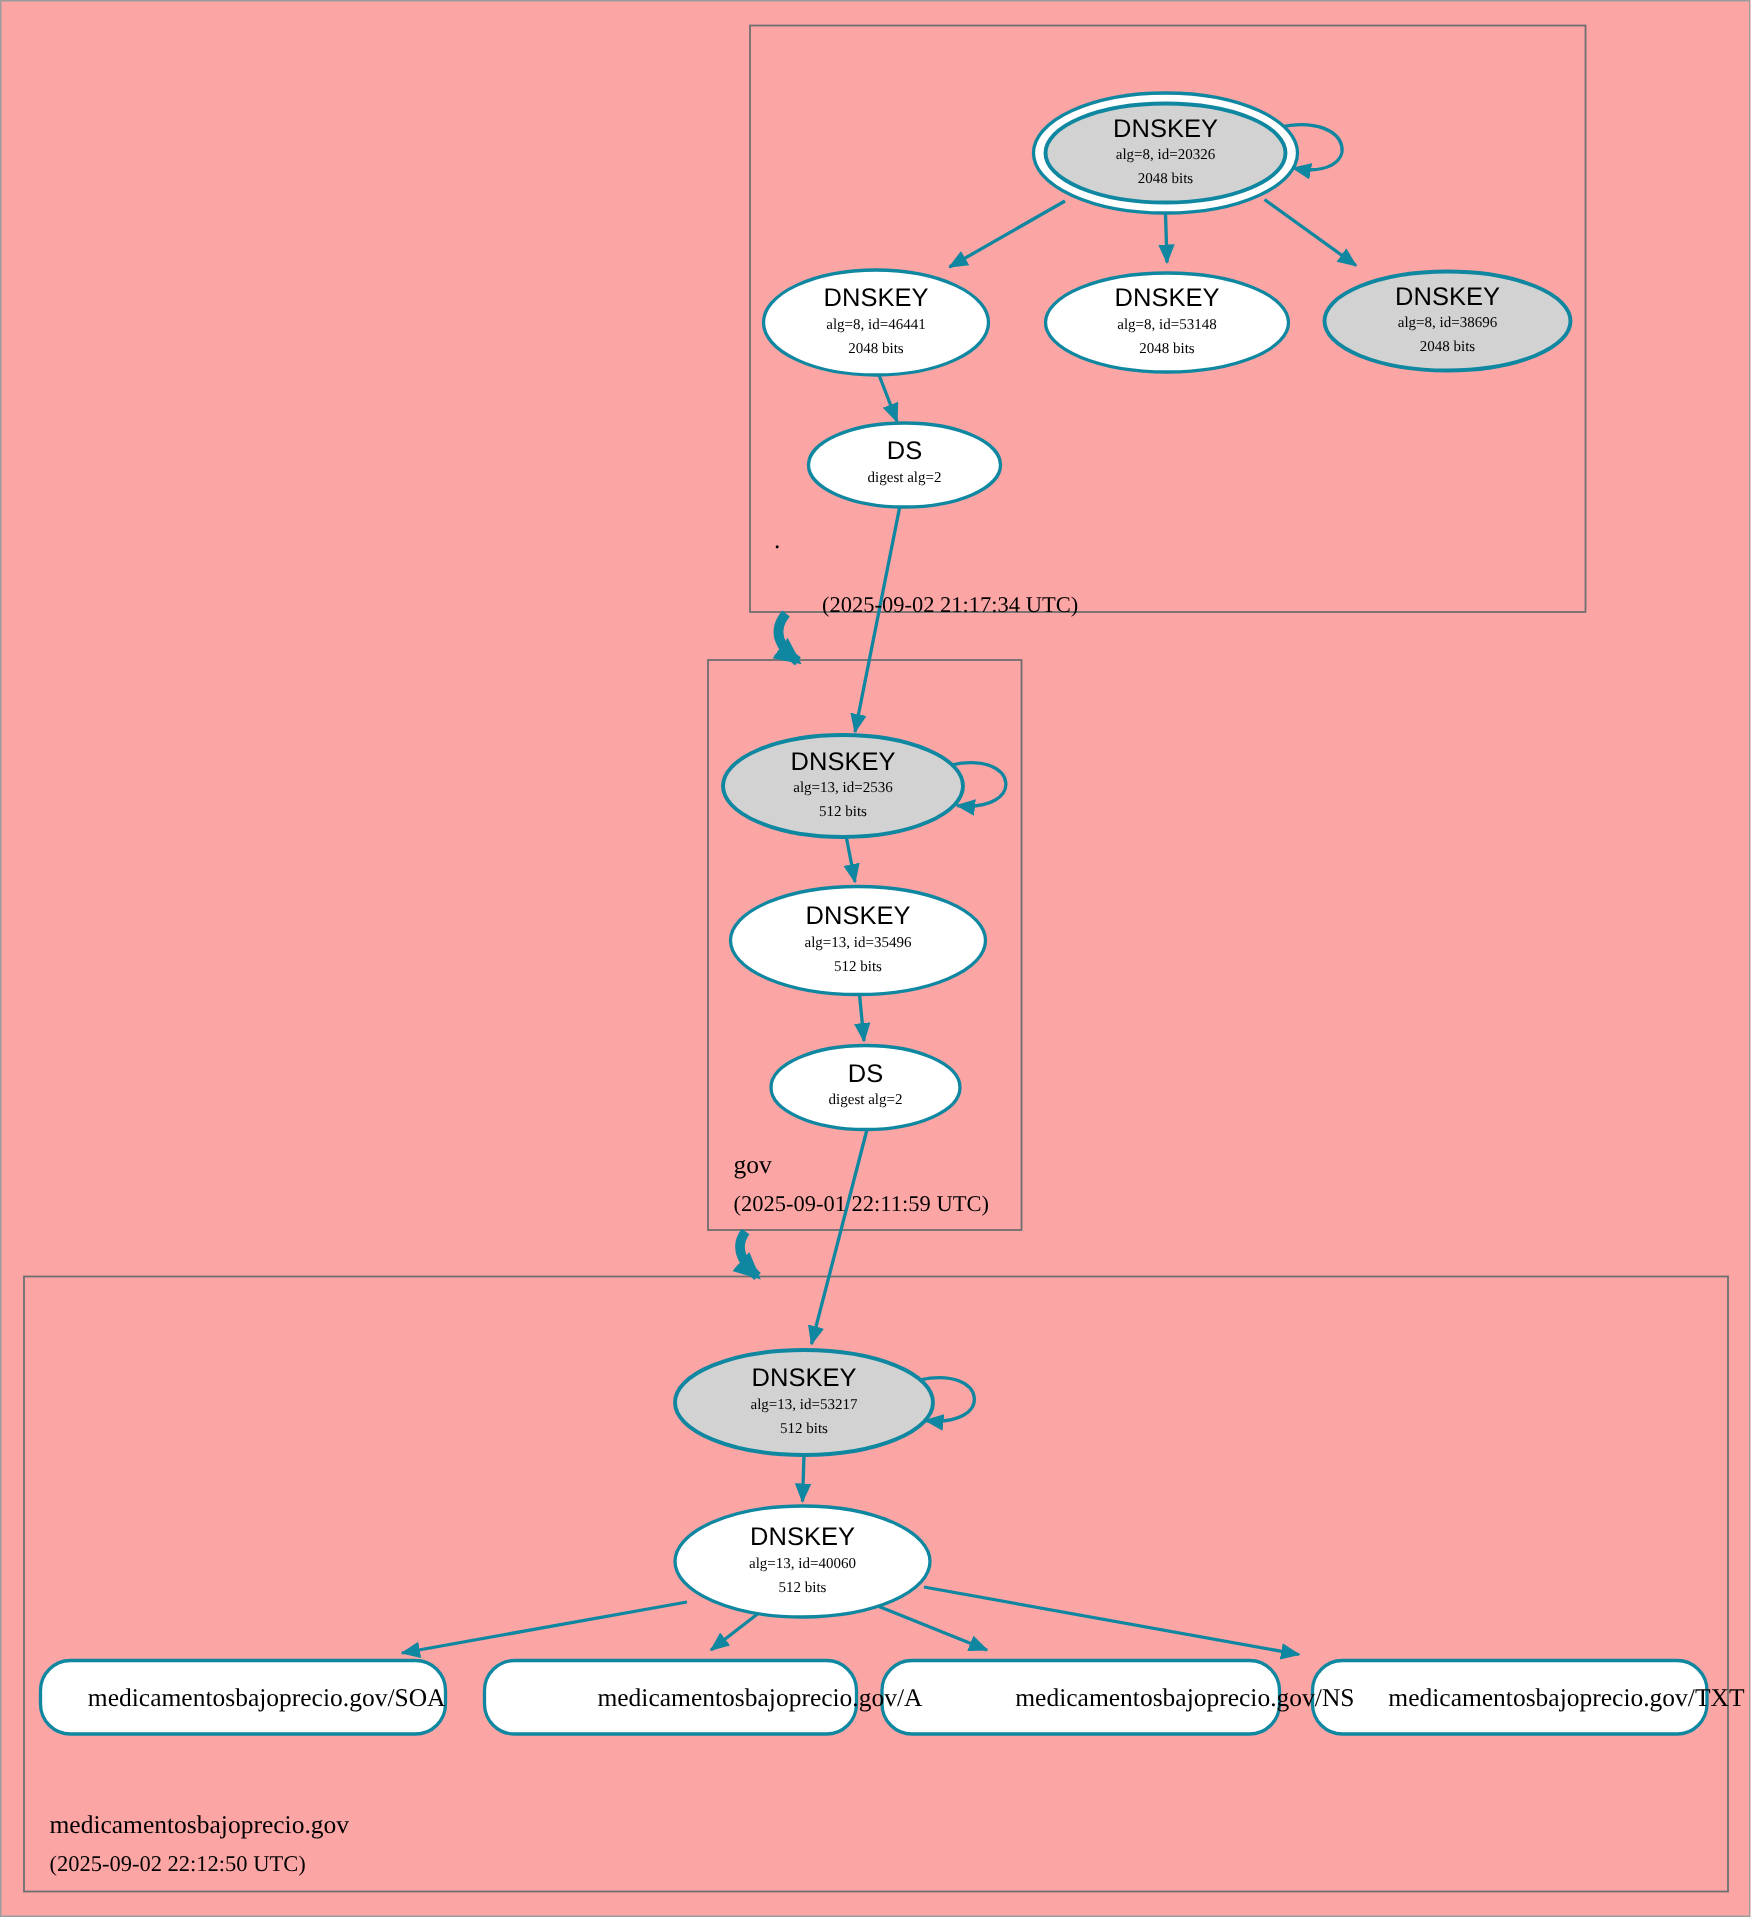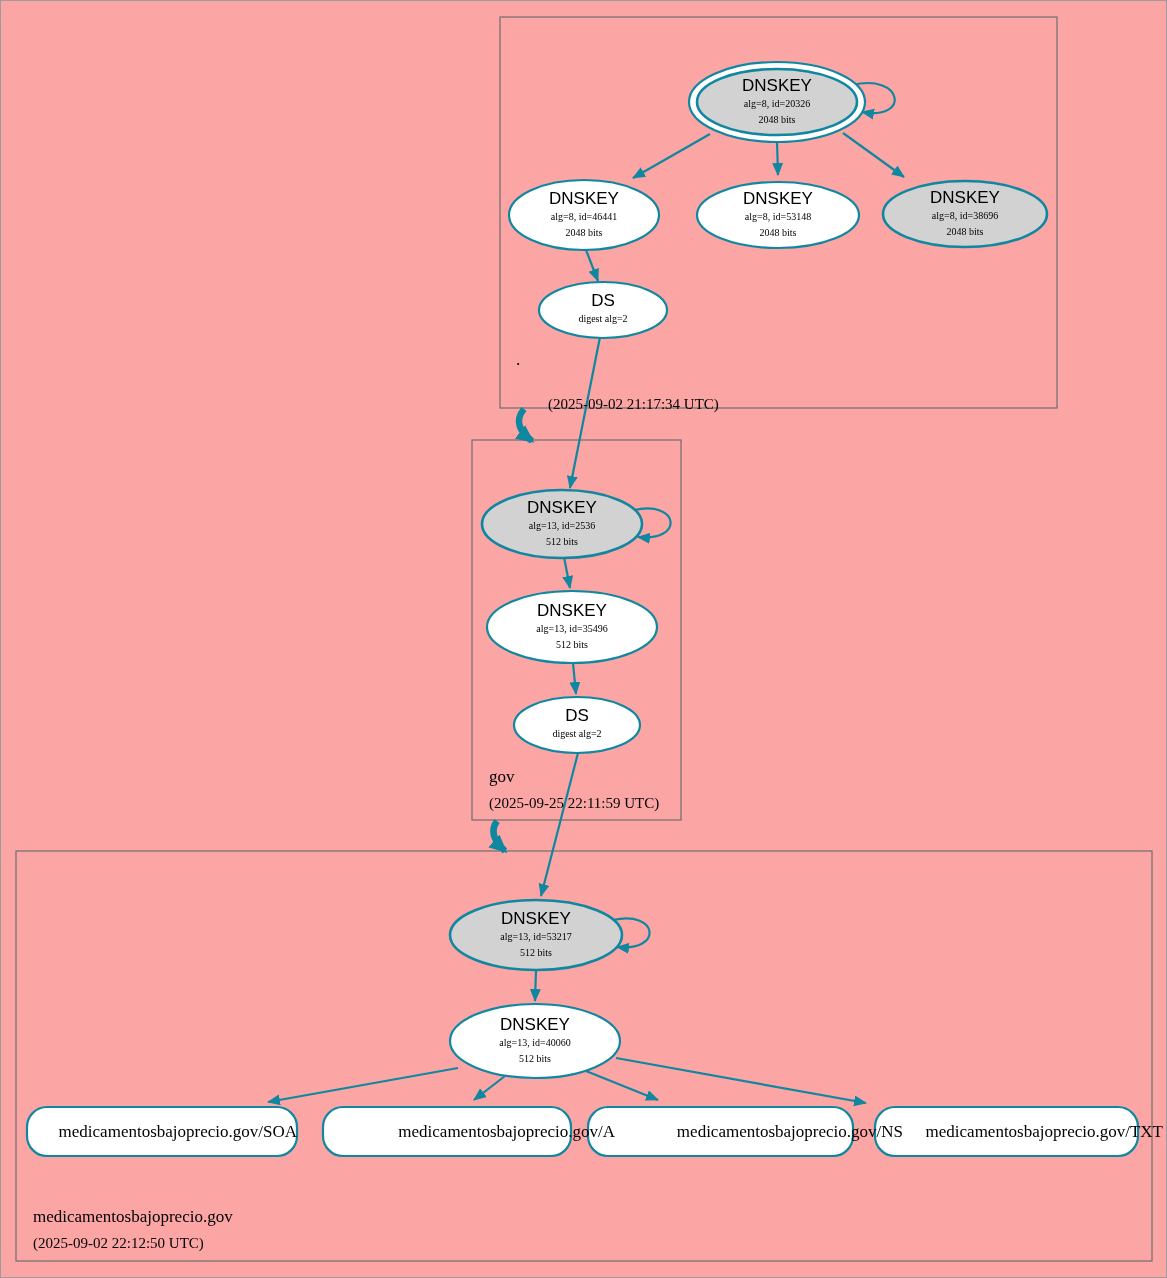--- a/index.html
+++ b/index.html
@@ -160,18 +160,18 @@
 
   <div class="rr-label" style="left:27px; top:1122px; width:270px;">medicamentosbajoprecio.gov/SOA</div>
   <div class="rr-label" style="left:323px; top:1122px; width:292px;">medicamentosbajoprecio.gov/A</div>
   <div class="rr-label" style="left:588px; top:1122px; width:315px;">medicamentosbajoprecio.gov/NS</div>
   <div class="rr-label" style="left:875px; top:1122px; width:263px;padding-left:25px;">medicamentosbajoprecio.gov/TXT</div>
 
   <div class="zone-label" style="left:516px; top:350px;">.</div>
   <div class="zone-ts" style="left:516px; top:395px;margin-left:32px;">(2025-09-02 21:17:34 UTC)</div>
 
   <div class="zone-label" style="left:489px; top:767px;text-align:right;">gov</div>
-  <div class="zone-ts" style="left:489px; top:794px;">(2025-09-25 22:11:59 UTC)</div>
+  <div class="zone-ts" style="left:489px; top:794px;">(2025-09-01 22:11:59 UTC)</div>
 
   <div class="zone-label" style="left:33px; top:1207px;">medicamentosbajoprecio.gov</div>
   <div class="zone-ts" style="left:33px; top:1234px;">(2025-09-02 22:12:50 UTC)</div>
 
 </div>
 
 </body></html>

